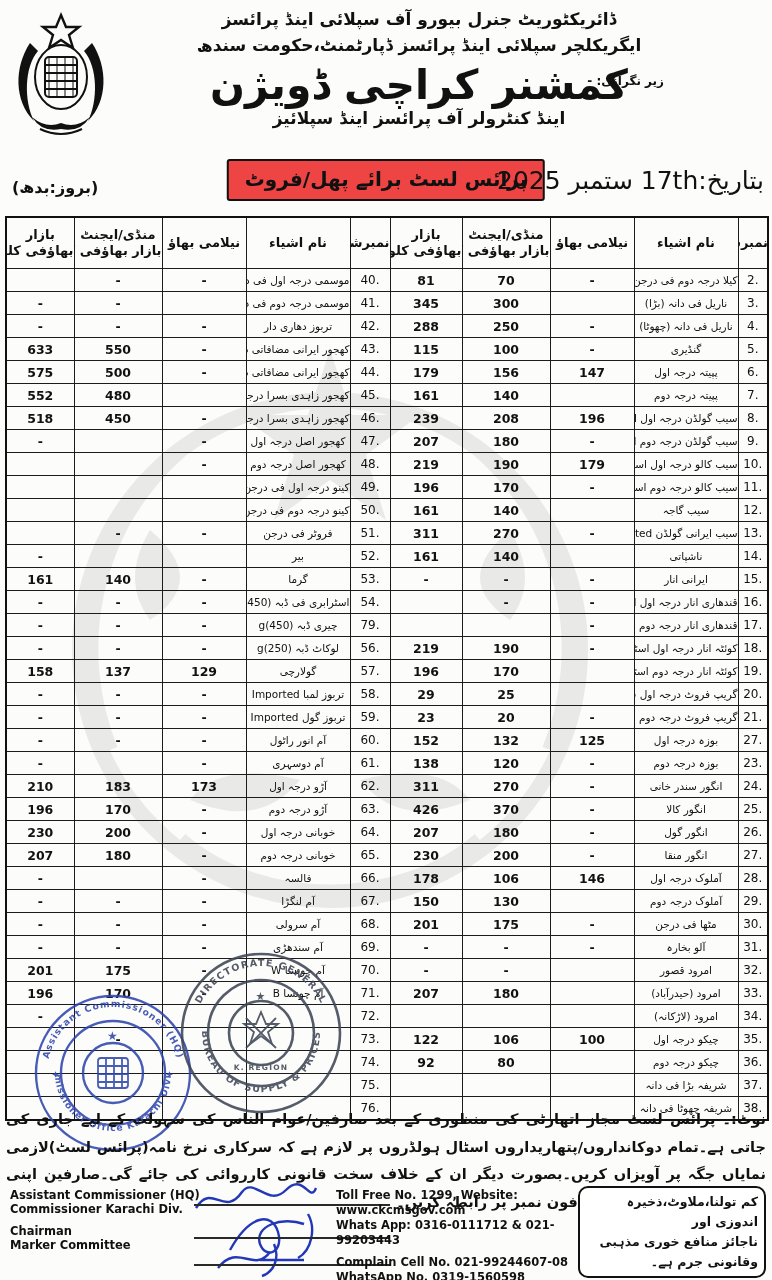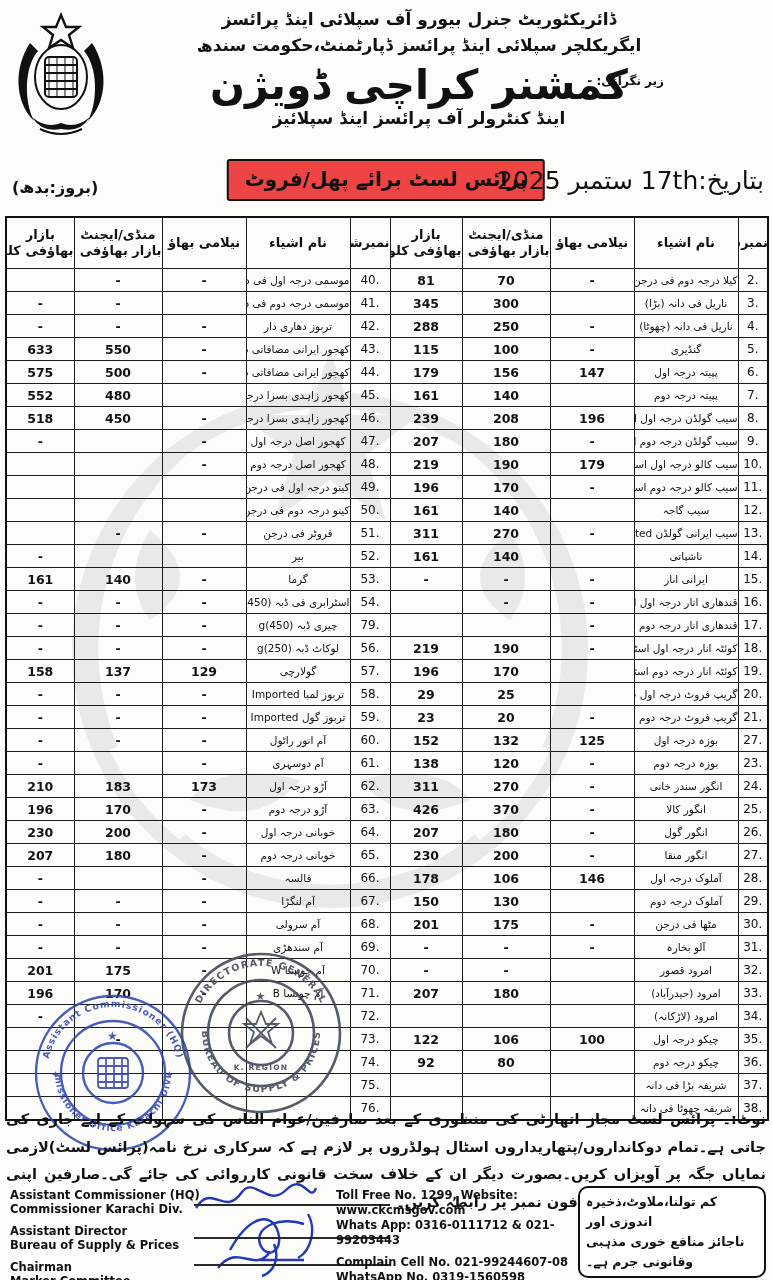--- a/index.html
+++ b/index.html
@@ -42,21 +42,21 @@
     left:6px;right:6px;top:1106px;direction:rtl;
     font-size:14.5px;font-weight:bold;line-height:1.9;
     text-align:justify;text-align-last:right;
   }
   .f-left{left:10px;top:1188px;width:230px;}
   .sig-block{margin-bottom:7px;}
   .sig-block div{font-size:11.5px;font-weight:bold;line-height:1.25;}
   .sig-rule{position:absolute;background:#2a2a2a;height:2.2px;width:196px;left:194px;}
   .f-mid{left:336px;top:1188px;width:250px;font-size:11.5px;font-weight:bold;line-height:1.3;}
   .f-mid .gap{height:7px;}
-  .f-right{right:6px;top:1186px;width:188px;direction:rtl;text-align:left;}
+  .f-right{right:6px;top:1186px;width:188px;direction:rtl;text-align:right;}
   .crime-box{border:2.2px solid #111;border-radius:10px;padding:4px 6px;font-size:12.5px;font-weight:bold;line-height:1.6;background:#fff;}
   
   .watermark{left:30px;top:320px;opacity:0.07;pointer-events:none;}
   .stamp{opacity:0.88;pointer-events:none;}
   .sig-svg{pointer-events:none;}
 </style>
 </head>
 <body>
 
 <svg class="abs watermark" width="600" height="640" viewBox="0 0 600 640">
@@ -643,24 +643,20 @@
 </svg>
 
 <div class="abs note">نوٹ:۔ پرائس لسٹ مجاز اتھارٹی کی منظوری کے بعد صارفین/عوام الناس کی سہولت کے لیے جاری کی جاتی ہے۔تمام دوکانداروں/پتھاریداروں اسٹال ہولڈروں پر لازم ہے کہ سرکاری نرخ نامہ(پرائس لسٹ)لازمی نمایاں جگہ پر آویزاں کریں۔بصورت دیگر ان کے خلاف سخت قانونی کارروائی کی جائے گی۔صارفین اپنی شکایت کے لئے مندرجہ زیل فون نمبر پر رابطہ کریں۔</div>
 
 <div class="abs f-left">
   <div class="sig-block">
     <div>Assistant Commissioner (HQ)</div>
     <div>Commissioner Karachi Div.</div>
   </div>
   <div class="sig-block">
-    <div>Assistant Director</div>
-    <div>Bureau of Supply &amp; Prices</div>
-  </div>
-  <div class="sig-block">
     <div>Chairman</div>
     <div>Marker Committee</div>
   </div>
 </div>
 <div class="abs sig-rule" style="top:1204px"></div>
 <div class="abs sig-rule" style="top:1237px"></div>
 <div class="abs sig-rule" style="top:1264px"></div>
 
 <div class="abs f-mid">
   <div>Toll Free No. 1299, Website: www.ckcmsgov.com</div>

